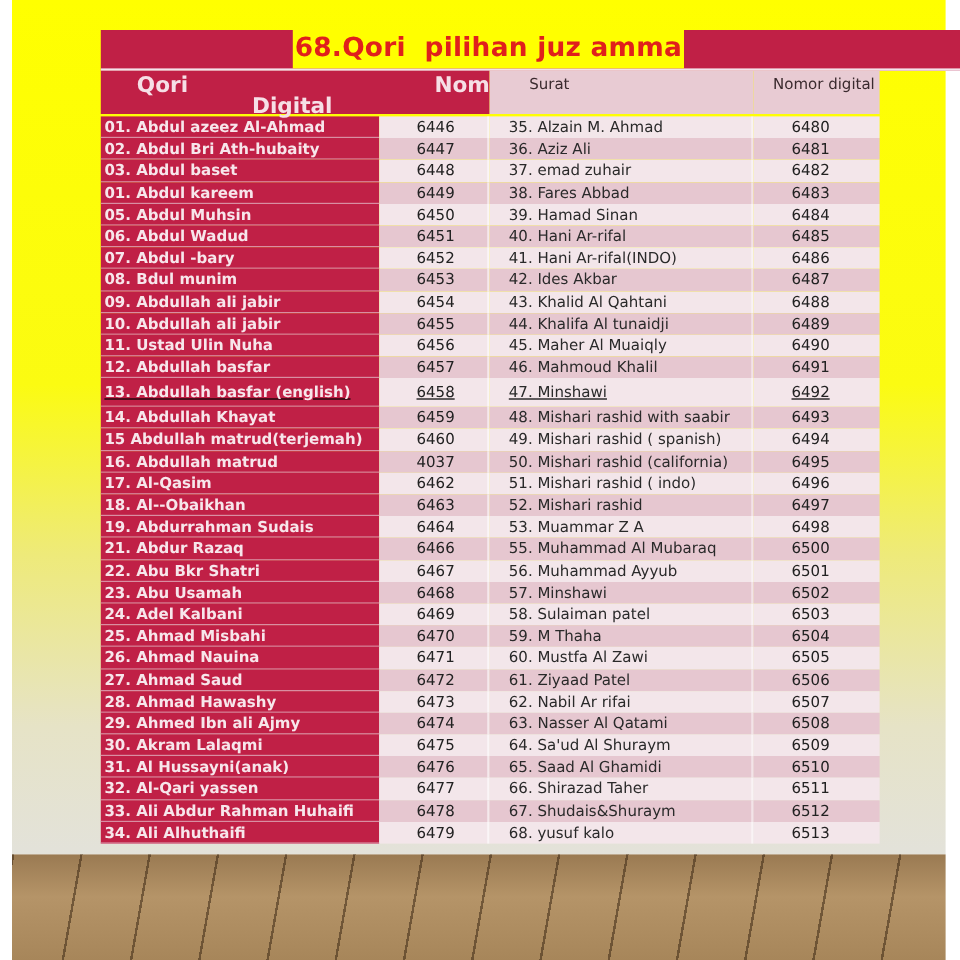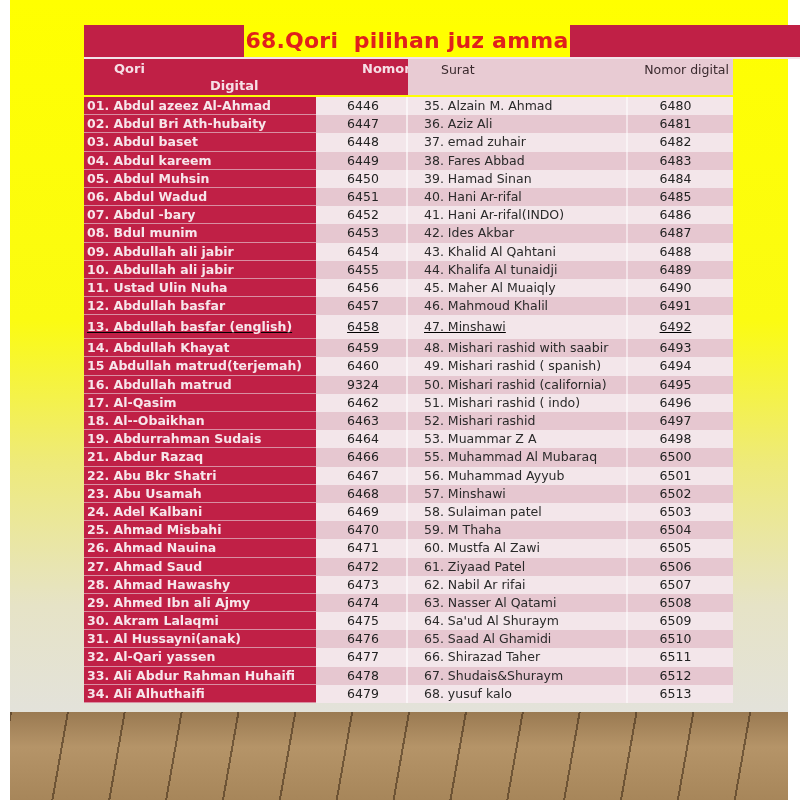--- a/index.html
+++ b/index.html
@@ -28,21 +28,21 @@
   .title-box {
     position: absolute; left: 160px; top: 0; width: 326px; height: 32px;
     background: #ffff00;
     color: #e0201c; font-weight: bold; font-size: 22px; line-height: 32px;
     text-align: center; white-space: pre; letter-spacing: 0.2px;
   }
   .header {
     display: grid; grid-template-columns: 232px 92px 220px 105px; height: 36px;
   }
   .h-qori {
-    background: #c02046; color: #f6dfe6; font-weight: bold; font-size: 13px;
+    background: #c02046; color: #f6dfe6; font-weight: bold; font-size: 18px;
     position: relative; grid-column: 1 / span 2;
   }
   .h-qori .q { position: absolute; left: 30px; top: 2px; }
   .h-qori .n { position: absolute; left: 256px; top: 2px; margin-left: 22px; }
   .h-qori .d { position: absolute; left: 126px; top: 19px; }
   .h-surat {
     background: #e8cbd3; color: #3a2a2e; font-size: 12.5px; position: relative;
   }
   .h-surat span { position: absolute; left: 8px; top: 3px; margin-left: 25px; }
   .h-digital {
@@ -105,21 +105,21 @@
         <div class="c-surat">36. Aziz Ali</div>
         <div class="c-dig">6481</div>
       </div>
       <div class="row">
         <div class="c-name">03. Abdul baset</div>
         <div class="c-num">6448</div>
         <div class="c-surat">37. emad zuhair</div>
         <div class="c-dig">6482</div>
       </div>
       <div class="row">
-        <div class="c-name">04. Abdul kareem</div>
+        <div class="c-name">01. Abdul kareem</div>
         <div class="c-num">6449</div>
         <div class="c-surat">38. Fares Abbad</div>
         <div class="c-dig">6483</div>
       </div>
       <div class="row">
         <div class="c-name">05. Abdul Muhsin</div>
         <div class="c-num">6450</div>
         <div class="c-surat">39. Hamad Sinan</div>
         <div class="c-dig">6484</div>
       </div>
@@ -178,21 +178,21 @@
         <div class="c-dig">6493</div>
       </div>
       <div class="row">
         <div class="c-name">15 Abdullah matrud(terjemah)</div>
         <div class="c-num">6460</div>
         <div class="c-surat">49. Mishari rashid  ( spanish)</div>
         <div class="c-dig">6494</div>
       </div>
       <div class="row">
         <div class="c-name">16. Abdullah matrud</div>
-        <div class="c-num">9324</div>
+        <div class="c-num">4037</div>
         <div class="c-surat">50. Mishari rashid  (california)</div>
         <div class="c-dig">6495</div>
       </div>
       <div class="row">
         <div class="c-name">17. Al-Qasim</div>
         <div class="c-num">6462</div>
         <div class="c-surat">51. Mishari rashid  ( indo)</div>
         <div class="c-dig">6496</div>
       </div>
       <div class="row">

